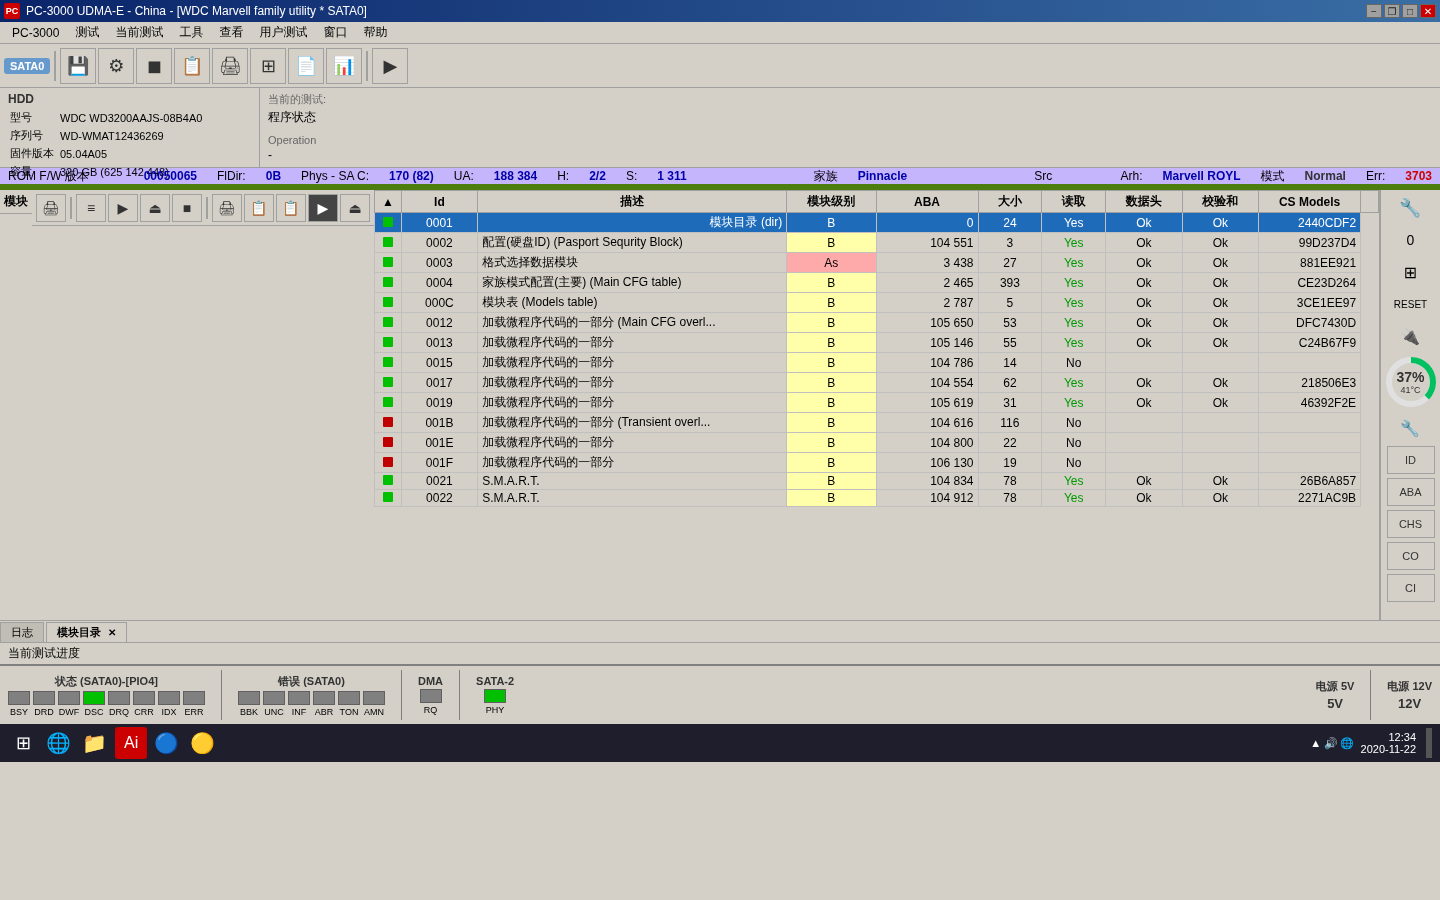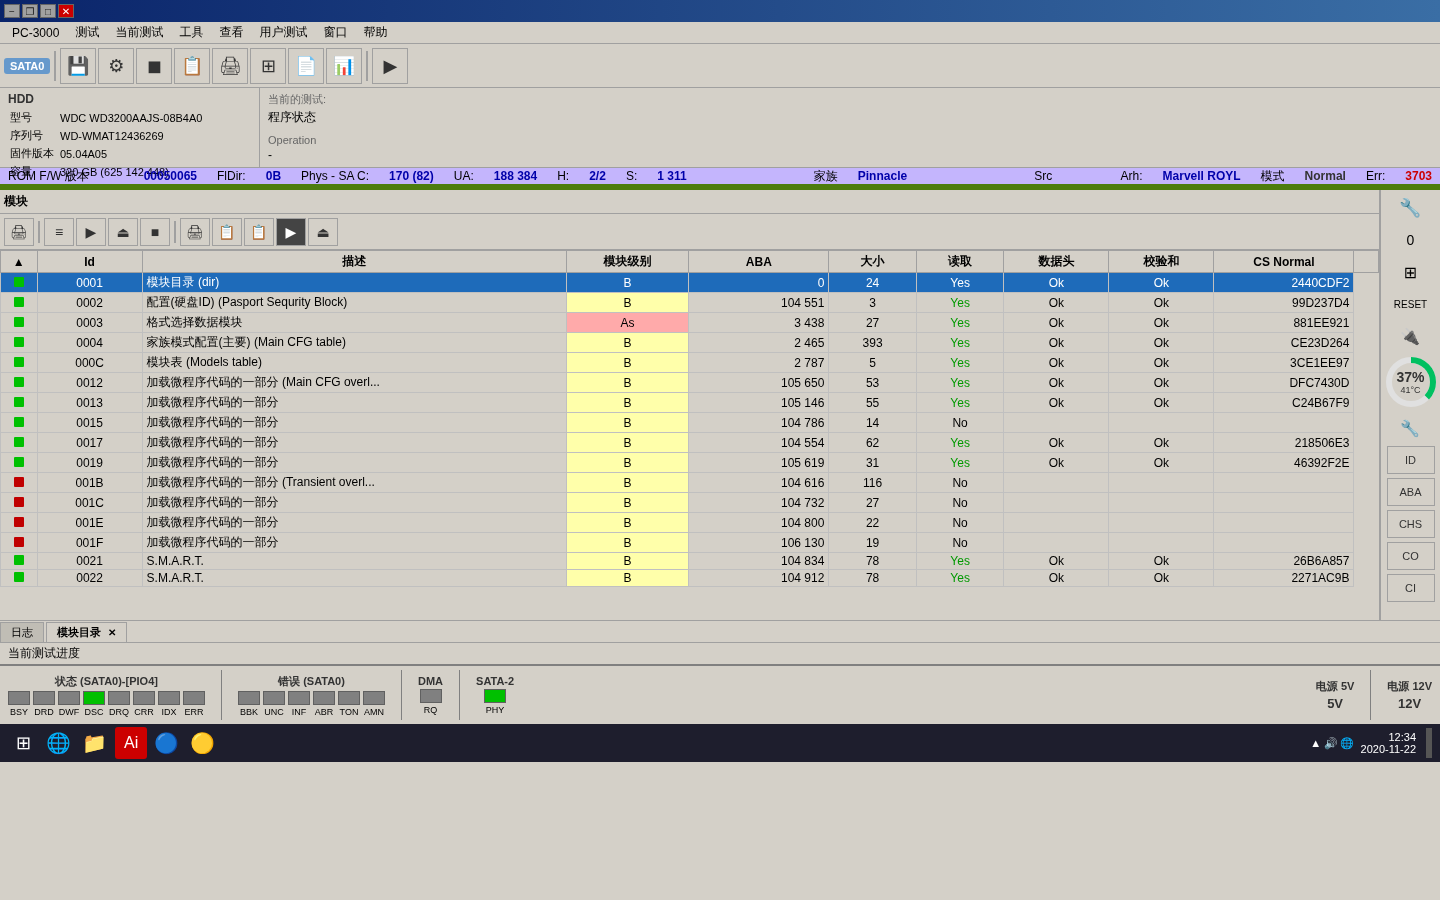--- a/index.html
+++ b/index.html
@@ -33,21 +33,21 @@
     #current-test .ct-title { font-size: 11px; color: #666; margin-bottom: 2px; }
     #current-test .ct-value { font-size: 12px; }
 
     
     #statusbar { background: #c4b5fd; height: 22px; display: flex; align-items: center; padding: 0 8px; font-size: 12px; border-bottom: 6px solid #4d7c0f; gap: 20px; justify-content: flex-end; }
 
     
     #module-area { display: flex; height: calc(900px - 22px - 22px - 44px - 80px - 22px - 30px - 60px - 38px); }
     
     
-    #module-left { flex: 1; display: flex; flex-direction: column; border-right: 1px solid #a0a0a0; }
+    #module-left { flex: 1; display: flex; flex-direction: row; border-right: 1px solid #a0a0a0; }
     #module-tab { background: #d4d0c8; height: 24px; display: flex; align-items: center; padding: 2px 4px; border-bottom: 1px solid #a0a0a0; }
     #module-tab span { font-size: 12px; font-weight: bold; }
 
     #module-toolbar { background: #d4d0c8; height: 36px; display: flex; align-items: center; padding: 2px 4px; gap: 2px; border-bottom: 1px solid #a0a0a0; }
     .mt-btn { width: 30px; height: 28px; background: #d4d0c8; border: 1px solid #a0a0a0; display: flex; align-items: center; justify-content: center; cursor: pointer; font-size: 14px; color: #333; }
     .mt-sep { width: 2px; height: 22px; background: #a0a0a0; margin: 0 2px; }
 
     
     #module-table { flex: 1; overflow-y: auto; overflow-x: hidden; }
     table.data-table { width: 100%; border-collapse: collapse; font-size: 12px; }
@@ -114,20 +114,24 @@
 
     
     ::-webkit-scrollbar { width: 14px; }
     ::-webkit-scrollbar-track { background: #d4d0c8; }
     ::-webkit-scrollbar-thumb { background: #a0a0a0; border: 1px solid #808080; }
   </style>
 </head>
 <body>
 
 <div id="titlebar">
+  <div class="title-left">
+    <div class="title-icon">PC</div>
+    <span>PC-3000 UDMA-E - China - [WDC Marvell family utility * SATA0]</span>
+  </div>
   <div class="win-buttons">
     <div class="win-btn">−</div>
     <div class="win-btn">❐</div>
     <div class="win-btn">□</div>
     <div class="win-btn close">✕</div>
   </div>
 </div>
 
 <div id="menubar">
   <span>PC-3000</span>
@@ -244,29 +248,29 @@
           <tr>
             <th>▲</th>
             <th class="col-id">Id</th>
             <th class="col-desc">描述</th>
             <th class="col-level">模块级别</th>
             <th class="col-aba">ABA</th>
             <th class="col-size">大小</th>
             <th class="col-read">读取</th>
             <th class="col-head">数据头</th>
             <th class="col-check">校验和</th>
-            <th class="col-cs">CS Normal</th>
+            <th class="col-cs">CS Models</th>
             <th style="width:14px;"></th>
           </tr>
         </thead>
         <tbody id="table-body">
         <tr class="row-selected">
               <td><span class="indicator ind-green"></span></td>
               <td class="col-id" style="color: white;">0001</td>
-              <td class="col-desc" style="color: white;">模块目录 (dir)</td>
+              <td class="col-desc" style="color: white; text-align: right;">模块目录 (dir)</td>
               <td class="col-level " style="background: rgb(30, 107, 186); color: white;">B</td>
               <td class="col-aba">0</td>
               <td class="col-size">24</td>
               <td class="col-read" style="color: white;">Yes</td>
               <td class="col-head">Ok</td>
               <td class="col-check">Ok</td>
               <td class="col-cs">2440CDF2</td>
             </tr>
             <tr>
               <td><span class="indicator ind-green"></span></td>
@@ -376,32 +380,20 @@
               <td class="col-check">Ok</td>
               <td class="col-cs">46392F2E</td>
             </tr>
             <tr>
               <td><span class="indicator ind-red"></span></td>
               <td class="col-id">001B</td>
               <td class="col-desc">加载微程序代码的一部分 (Transient overl...</td>
               <td class="col-level level-b">B</td>
               <td class="col-aba">104 616</td>
               <td class="col-size">116</td>
-              <td class="col-read">No</td>
-              <td class="col-head"></td>
-              <td class="col-check"></td>
-              <td class="col-cs"></td>
-            </tr>
-            <tr>
-              <td><span class="indicator ind-red"></span></td>
-              <td class="col-id">001C</td>
-              <td class="col-desc">加载微程序代码的一部分</td>
-              <td class="col-level level-b">B</td>
-              <td class="col-aba">104 732</td>
-              <td class="col-size">27</td>
               <td class="col-read">No</td>
               <td class="col-head"></td>
               <td class="col-check"></td>
               <td class="col-cs"></td>
             </tr>
             <tr>
               <td><span class="indicator ind-red"></span></td>
               <td class="col-id">001E</td>
               <td class="col-desc">加载微程序代码的一部分</td>
               <td class="col-level level-b">B</td>

